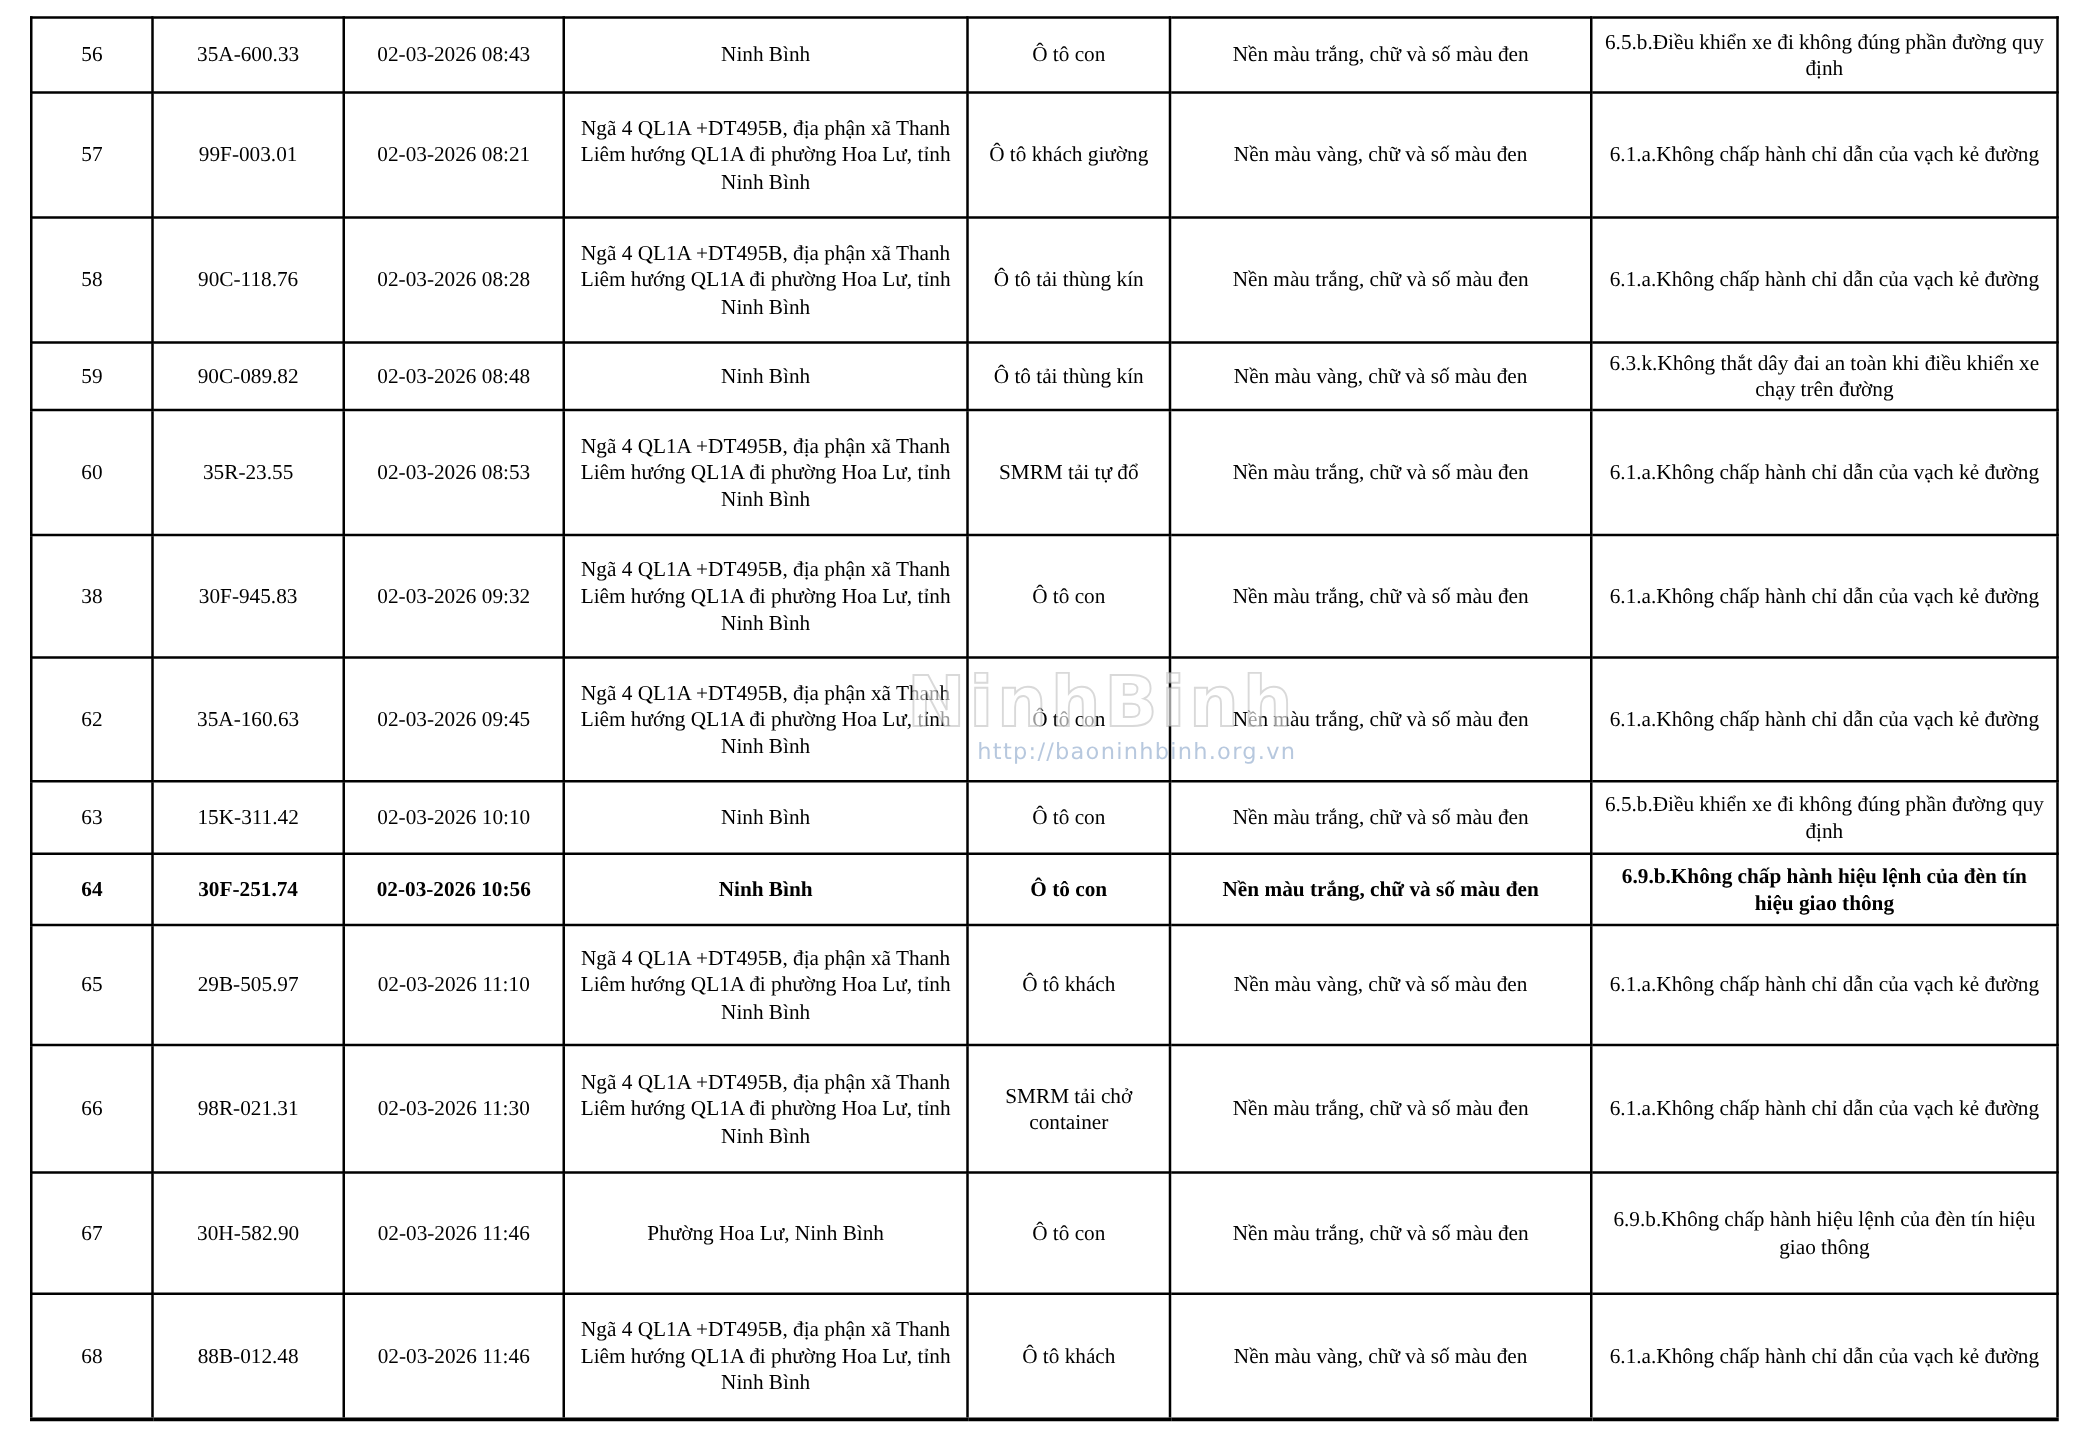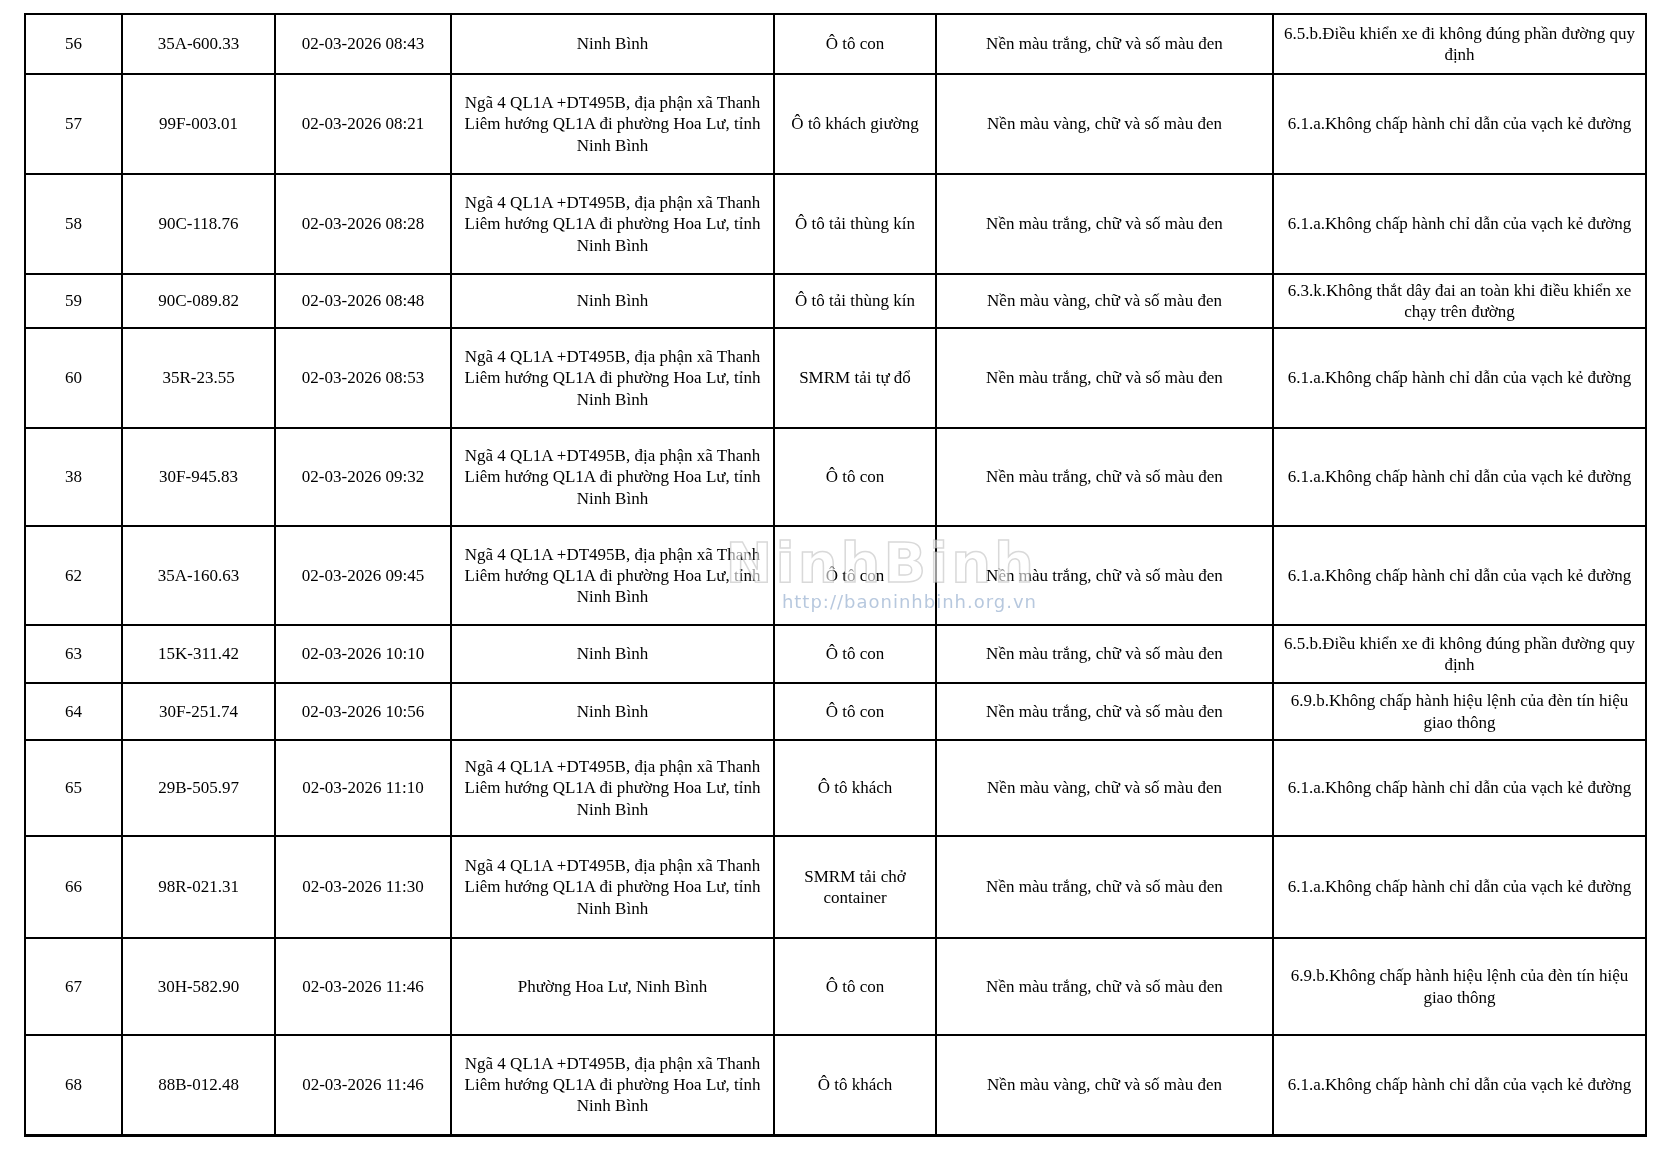--- a/index.html
+++ b/index.html
@@ -148,21 +148,21 @@
         </tr>
         <tr style="height: 58px; margin-top: 23px;">
           <td>63</td>
           <td>15K-311.42</td>
           <td>02-03-2026 10:10</td>
           <td>Ninh Bình</td>
           <td>Ô tô con</td>
           <td>Nền màu trắng, chữ và số màu đen</td>
           <td>6.5.b.Điều khiển xe đi không đúng phần đường quy định</td>
         </tr>
-        <tr style="height: 57px;">
+        <tr style="height: 57px; font-weight: bold;">
           <td>64</td>
           <td>30F-251.74</td>
           <td>02-03-2026 10:56</td>
           <td>Ninh Bình</td>
           <td>Ô tô con</td>
           <td>Nền màu trắng, chữ và số màu đen</td>
           <td>6.9.b.Không chấp hành hiệu lệnh của đèn tín hiệu giao thông</td>
         </tr>
         <tr style="height: 96px;">
           <td>65</td>

